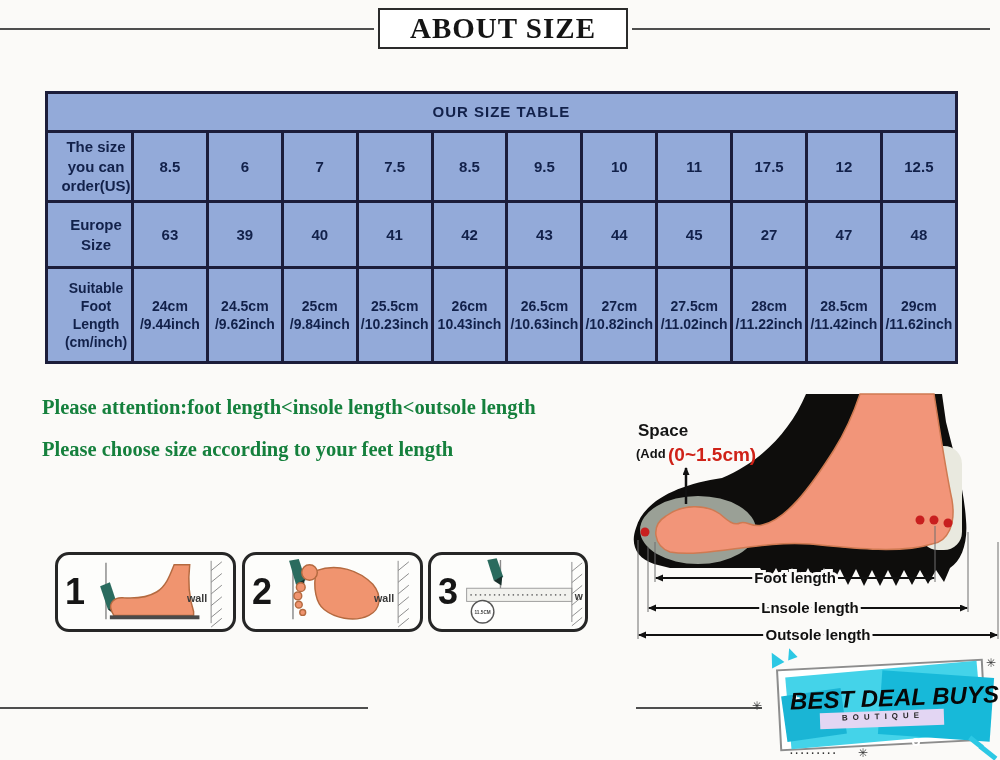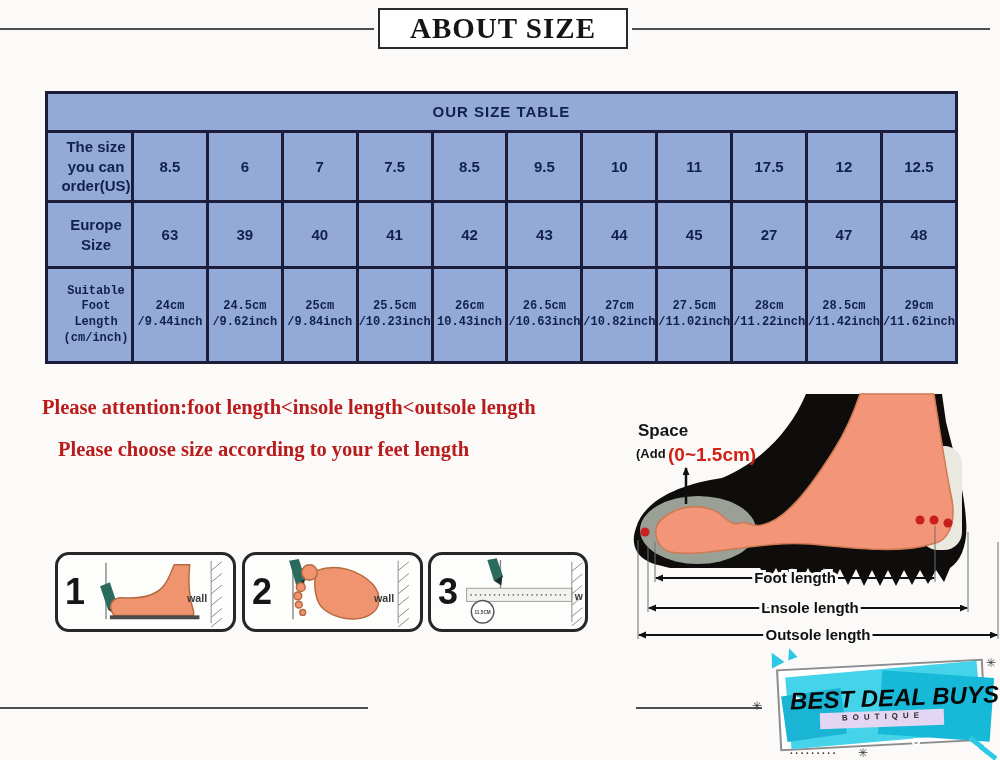--- a/index.html
+++ b/index.html
@@ -18,27 +18,27 @@
   table.size-table { position:absolute; left:45px; top:91px; width:910px;
     border-collapse:collapse; border:3px solid #1f1f1f; table-layout:fixed; }
   table.size-table td { border:3px solid #1c1d3a; background:#93aad9; color:#12214a;
     font-weight:bold; font-size:15px; text-align:center; vertical-align:middle;
     white-space:pre-line; line-height:1.3; }
   td.tbl-title { background:#ee8634; color:#27150a; font-size:27px; letter-spacing:1px;
     height:39px; border:3px solid #23201c; }
   td.row-label { text-align:left; padding-left:13px; font-size:13.5px; line-height:1.25; }
   tr.r1 td { height:70px; }
   tr.r2 td { height:66px; }
-  tr.r3 td { height:95px; font-size:12px;font-family:Liberation Mono, monospace; }
+  tr.r3 td { height:95px; font-size:14px; }
 
   
   .note { position:absolute; left:42px; font-family:"Liberation Serif", serif;
-    font-weight:bold; font-size:20.5px; color:#b91c1c; white-space:nowrap; }
+    font-weight:bold; font-size:20.5px; color:#15803d; white-space:nowrap; }
   .note1 { top:396px; }
-  .note2 { top:438px;margin-left:16px; }
+  .note2 { top:438px; }
 
   
   .step-box { position:absolute; top:552px; height:80px; border:3px solid #262626;
     border-radius:14px; background:#fdfdfb; display:flex; align-items:stretch; overflow:hidden; }
   .step-num { width:30px; display:flex; align-items:center; justify-content:center;
     font-weight:bold; font-size:36px; color:#161616; padding-left:4px; }
   .step-box svg { flex:1; height:100%; }
 
   
   .foot-diagram { position:absolute; left:610px; top:392px; width:390px; height:268px;text-align:right; }

